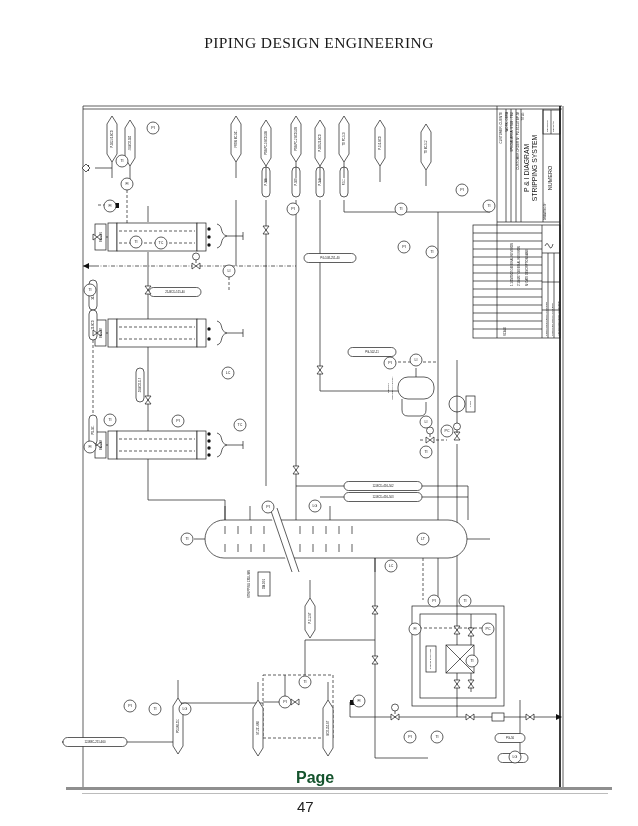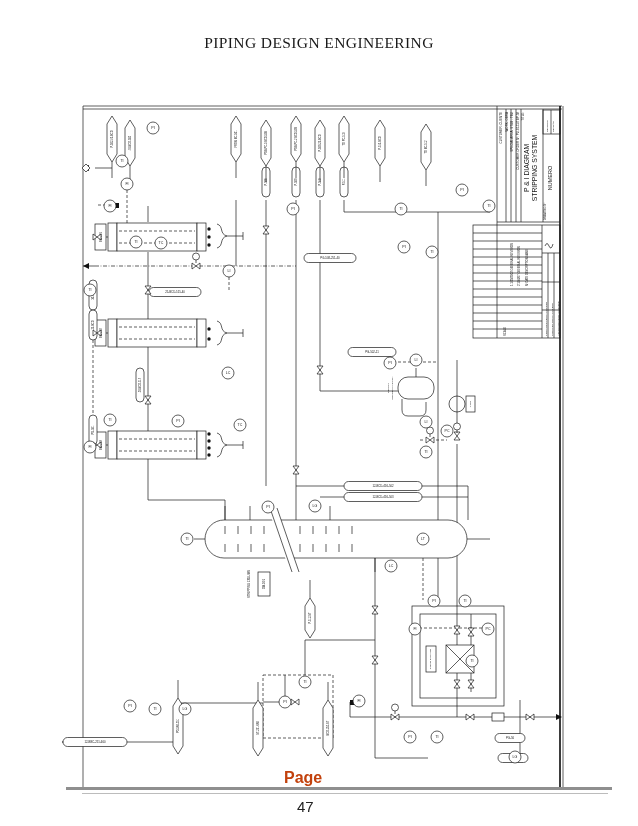--- a/index.html
+++ b/index.html
@@ -9,21 +9,21 @@
           font-family:"Liberation Serif",serif;font-size:15.5px;letter-spacing:.4px;color:#1a1a1a;}
   svg text{font-family:"Liberation Sans",sans-serif;fill:#141414;stroke:none;}
   .ln{stroke:#1a1a1a;stroke-width:.7;fill:none;}
   .lw{stroke:#1a1a1a;stroke-width:.7;fill:#ffffff;}
   .thick{stroke:#0a0a0a;stroke-width:1.6;fill:none;}
   .da{stroke-dasharray:3 2;}
   .dd{stroke-dasharray:4 1.6 .8 1.6;}
   .dk{fill:#111;stroke:none;}
   .rule1{position:absolute;top:787px;left:66px;width:546px;height:2.5px;background:#8f8f8f;}
   .rule2{position:absolute;top:792.5px;left:82px;width:526px;height:1.2px;background:#bcbcbc;}
-  .pageword{position:absolute;top:769px;left:284px;font-size:16px;font-weight:bold;color:#c2410c;text-align:right;}
+  .pageword{position:absolute;top:769px;left:296px;font-size:16px;font-weight:bold;color:#14532d;text-align:right;}
   .pagenum{position:absolute;top:798px;left:297px;font-size:15px;color:#222;}
 </style>
 </head>
 <body>
 
 <div id="page">
 
   <div class="header">PIPING DESIGN ENGINEERING</div>
 
   <svg id="pid" width="638" height="826" viewBox="0 0 638 826" style="position:absolute;top:0;left:0">

